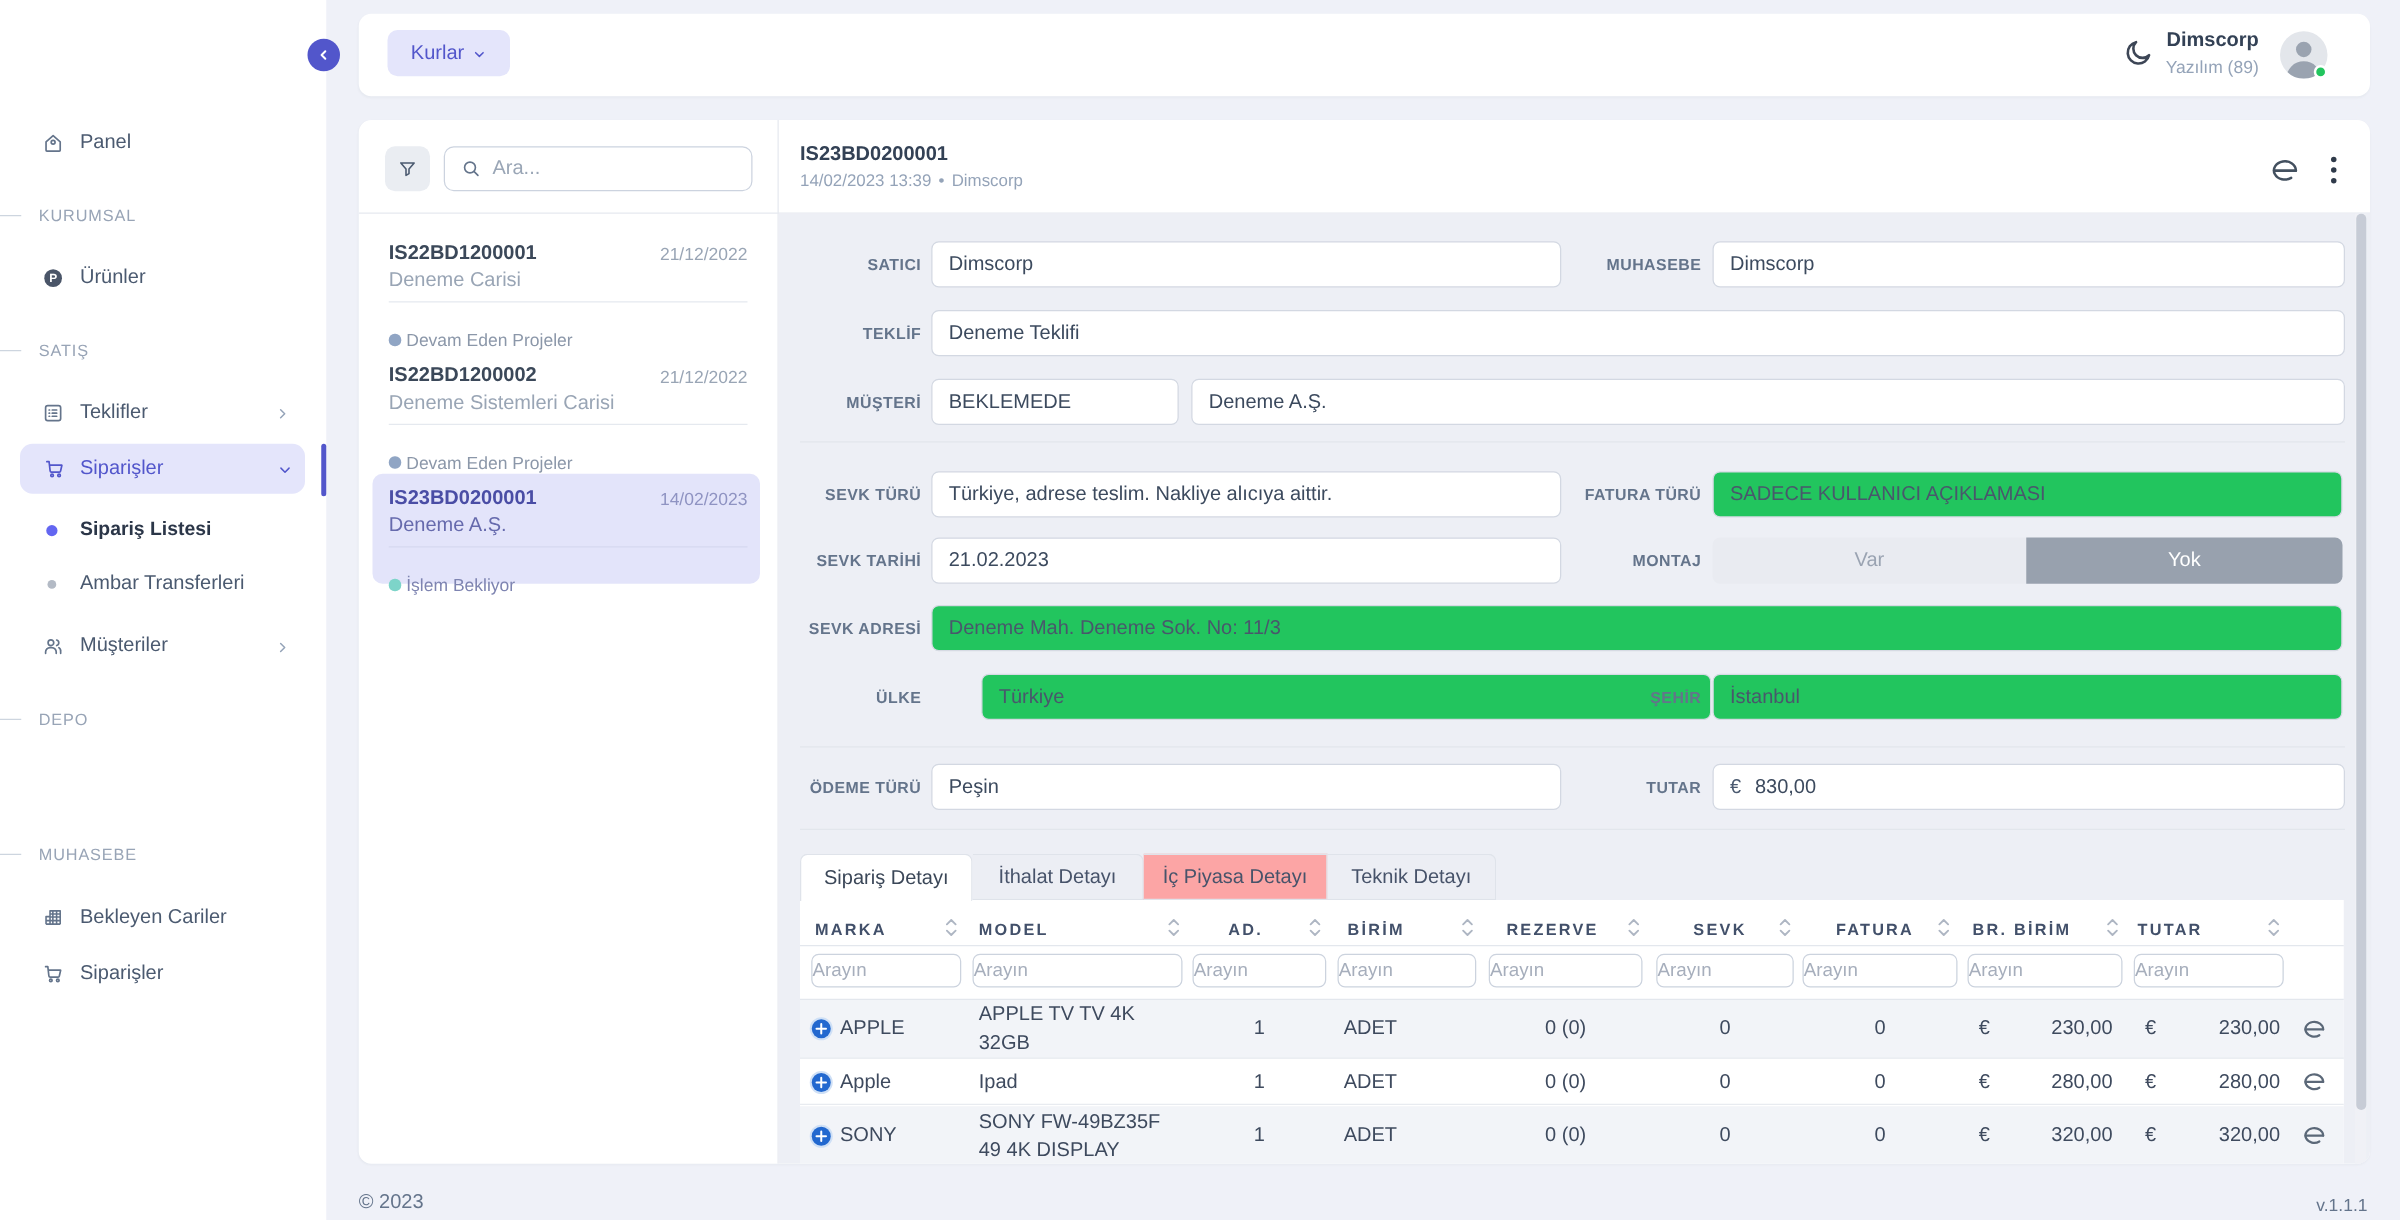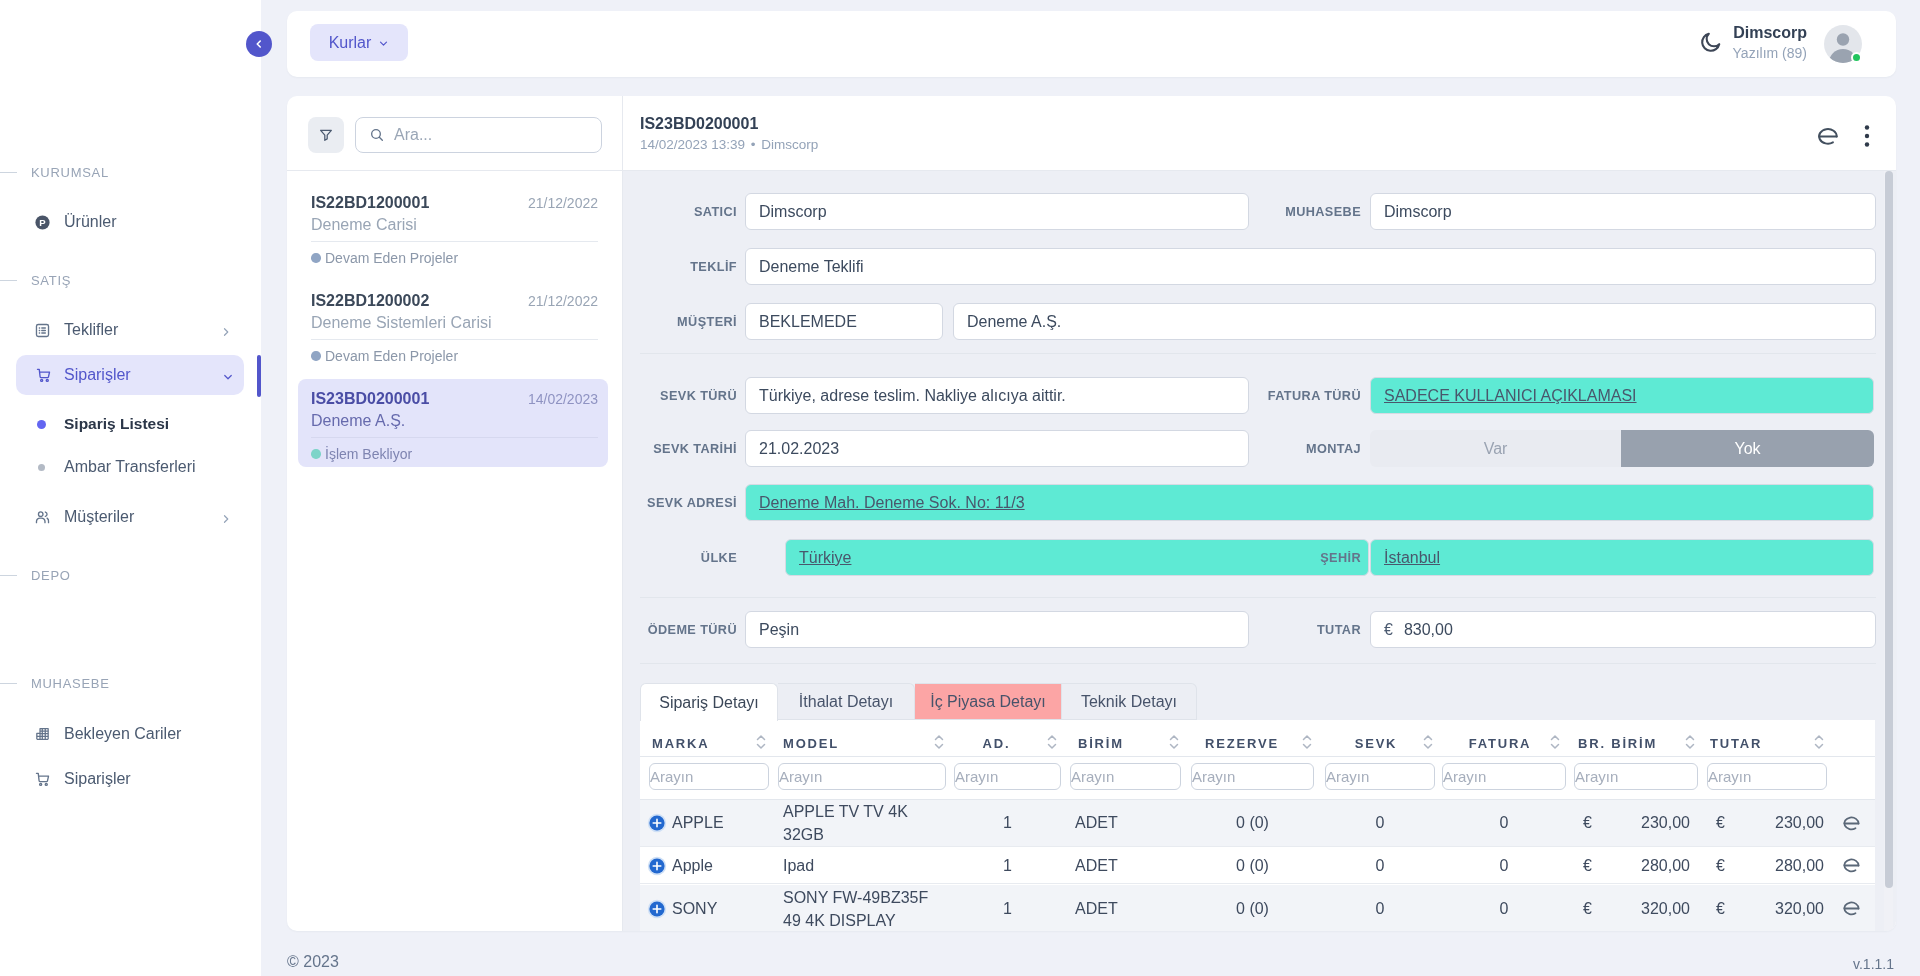--- a/index.html
+++ b/index.html
@@ -13,49 +13,58 @@
   .sb-item .ic { position:absolute; left:34px; width:17px; height:17px; display:flex; align-items:center; }
   .sb-item .tx { position:absolute; left:64px; }
   .sb-item .chev { position:absolute; left:220px; width:12px; height:12px; }
   .sb-sec { position:absolute; left:0; width:261px; height:18px; color:#98a4b6; font-size:13px; letter-spacing:.7px; display:flex; align-items:center; }
   .sb-sec:before { content:""; position:absolute; left:0; top:50%; width:17px; height:1px; background:#cdd5df; }
   .sb-sec span { position:absolute; left:31px; }
   
   .card { position:absolute; background:#fff; border-radius:10px; box-shadow:0 1px 2px rgba(30,40,60,.04); }
   
   .inp { position:absolute; height:37px; background:#fff; border:1px solid #d3d8e2; border-radius:6px; display:flex; align-items:center; padding-left:13px; font-size:16px; color:#3c4a5e; }
-  .inp.dis { background:#5eead4; border-color:#d6dae3; color:#49576c;text-decoration:underline; }
+  .inp.dis { background:#22c55e; border-color:#d6dae3; color:#49576c; }
   .flabel { position:absolute; height:37px; display:flex; align-items:center; justify-content:flex-end; color:#64748b; font-size:12.7px; font-weight:bold; letter-spacing:.4px; }
   
   .litem { position:absolute; left:11px; width:310px; height:88px; padding:10px 10px 0 13px; border-radius:8px; }
   .lrow1 { display:flex; justify-content:space-between; align-items:center; height:19px; }
   .lid { font-size:16px; font-weight:bold; color:#3b4859;text-align:center; }
   .ldate { font-size:14px; color:#99a5b5; }
   .lsub { margin-top:4px; height:19px; font-size:16px; color:#99a5b5; }
   .lhr { margin-top:6px; height:1px; background:#e5e9ef; }
-  .lstat { margin-top:8px; display:flex; align-items:center; font-size:14px; color:#8b97a9; }
+  .lstat { margin-top:22px; display:flex; align-items:center; font-size:14px; color:#8b97a9; }
   .dot { width:9.5px; height:9.5px; border-radius:50%; margin-right:4.5px; flex:none; }
   .litem.sel { background:#e3e4fa; }
   .litem.sel .lid { color:#4a4da5; }
   .litem.sel .lsub { color:#666aad; }
   .litem.sel .ldate { color:#8f93c2; }
   .litem.sel .lstat { color:#7e84b1; }
   .litem.sel .lhr { background:#d6d8ef; }
   
   .th { position:absolute; top:5px; height:36px; display:flex; align-items:center; font-size:13px; font-weight:bold; color:#42506a; letter-spacing:1.8px; }
   .sorti { position:absolute; top:14px; }
   .finp { position:absolute; top:6px; height:27px; background:#fff; border:1px solid #ccd3de; border-radius:6px; display:flex; align-items:center; font-size:15px; color:#a6aebc; }
   .cell { position:absolute; display:flex; align-items:center; font-size:16px; color:#3e4a5e; height:100%; top:0; }
   .trow { position:absolute; left:0; width:1235px; }
 </style>
 </head>
 <body>
 
 <div id="sidebar">
 
+  <div class="sb-item" style="top:94px;">
+    <span class="ic">
+        <svg width="17" height="17" viewBox="0 0 24 24" fill="none" stroke="#64748b" stroke-width="1.9" stroke-linecap="round" stroke-linejoin="round">
+          <path d="M4 10.5 L12 3.5 L20 10.5 V20 a1 1 0 0 1 -1 1 H5 a1 1 0 0 1 -1 -1 Z"></path>
+          <circle cx="12" cy="11" r="2.2"></circle>
+        </svg>
+      </span>
+    <span class="tx">Panel</span>
+  </div>
 
   <div class="sb-sec" style="top:163px;">
       <span>KURUMSAL</span>
     </div>
 
   <div class="sb-item" style="top:202px;">
     <span class="ic">
         <svg width="17" height="17" viewBox="0 0 24 24">
           <circle cx="12" cy="12" r="10" fill="#4a5568"></circle>
           <text x="12" y="16.7" font-size="13.5" font-weight="bold" fill="#fff" text-anchor="middle" font-family="Liberation Sans">P</text>

